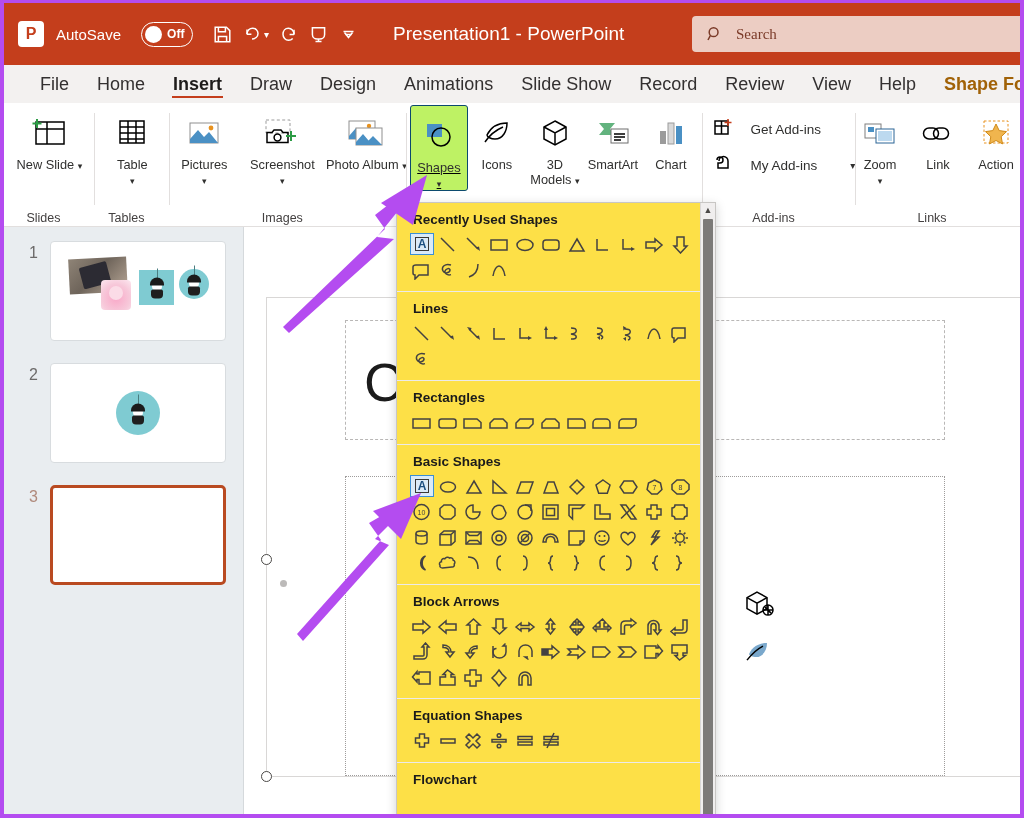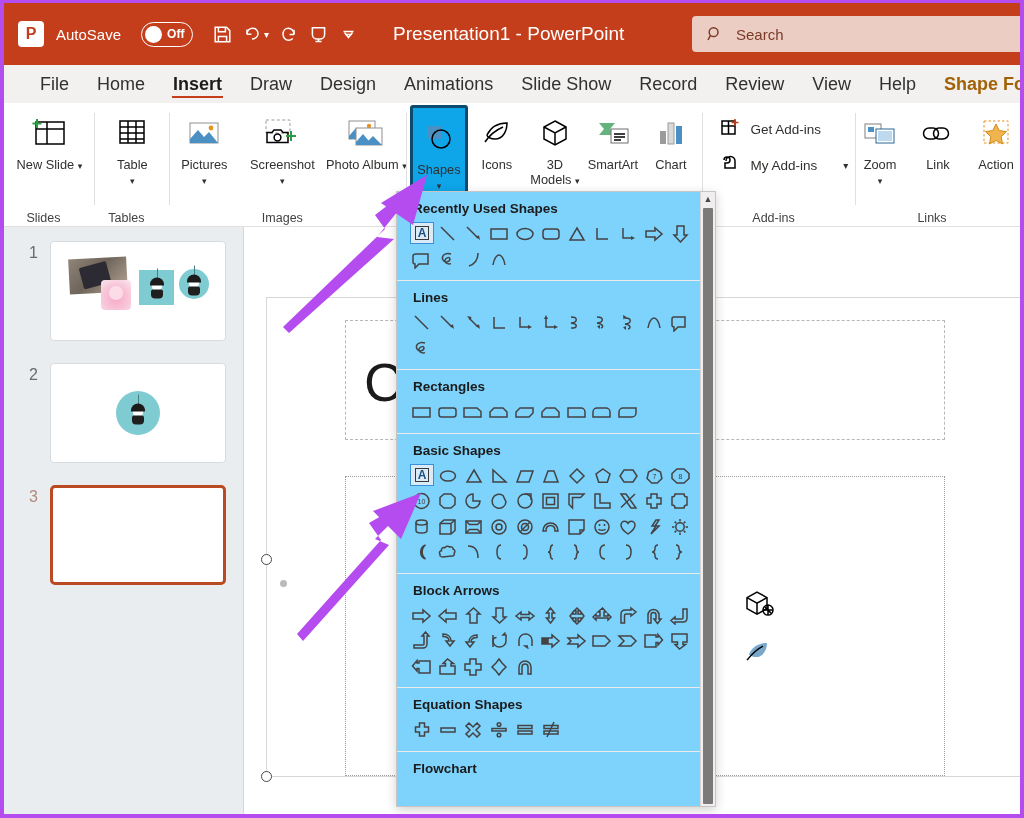--- a/index.html
+++ b/index.html
@@ -68,21 +68,21 @@
   .doc-title {
     color: #ffffff; font-size: 19px; margin-left: 30px; white-space: nowrap;
   }
   .search-box {
     position: absolute; left: 688px; top: 13px;
     width: 380px; height: 36px;
     background: #eccdc3; border-radius: 4px;
     display: flex; align-items: center; padding-left: 14px;
   }
   .search-box .magnifier { color: #7a3a28; margin-right: 12px; display:flex; }
-  .search-box .ph { color: #7a3a28; font-size: 15px; }
+  .search-box .ph { color: #7a3a28; font-size: 15px; font-family: Liberation Serif, serif; }
 
   
   .tabstrip {
     position: absolute; top: 62px; left: 0; right: 0; height: 38px;
     background: #f3f1f0;
     display: flex; align-items: center;
     padding-left: 22px;
   }
   .tab {
     font-size: 18px; color: #333030;
@@ -122,27 +122,27 @@
     display: flex; flex-direction: column; align-items: center;
     width: 72px; padding-top: 8px; cursor: default;
   }
   .rbtn .glyph { height: 44px; display: flex; align-items: center; justify-content: center; }
   .rbtn .cap {
     font-size: 12.8px; color: #30302f; text-align: center; line-height: 1.18;
     margin-top: 2px;
   }
   .rbtn .cap .chev { font-size: 9px; color: #30302f; }
   .rbtn.pressed {
-    background: #0ea5e9; border: 3px solid #0c4a6e; border-radius: 3px;
+    background: #bef264; border: 1px solid #0c4a6e; border-radius: 3px; text-decoration: underline;
   }
   .rbtn.wide { width: 84px; }
   .rbtn.narrow { width: 58px; }
 
   .addins-list { display: flex; flex-direction: column; padding-top: 14px; gap: 12px; }
-  .addin-row { display: flex; align-items: center; gap: 12px; padding-left: 8px; }
+  .addin-row { display: flex; align-items: center; gap: 19px; padding-left: 8px; }
   .addin-row .cap { font-size: 13.5px; color: #30302f; white-space: nowrap; }
 
   
   .workspace {
     position: absolute; top: 224px; left: 0; right: 0; bottom: 0;
     background: #ffffff;
   }
   .thumbs {
     position: absolute; left: 0; top: 0; bottom: 0; width: 240px;
     background: #e9edf0;
@@ -239,23 +239,23 @@
   }
   .rot-stem {
     position: absolute; width: 1.6px; background: #3b3937;
   }
   .gray-dot {
     position: absolute; width: 7px; height: 7px; border-radius: 50%; background: #bcbab9;
   }
 
   
   .gallery {
-    position: absolute; left: 392px; top: 188px;
+    position: absolute; left: 392px; top: 199px;
     width: 320px; height: 616px;
-    background: #7dd3fc;
+    background: #fde047;
     border: 1px solid #c8c6c4;
     box-shadow: 0 3px 10px rgba(0,0,0,0.18);
     z-index: 40;
     overflow: hidden;
   }
   .gal-inner { position:absolute; left:0; top:0; width: 305px; height: 100%; overflow:hidden; }
   .gal-sec { border-bottom: 1px solid #eceaea; padding: 9px 0 8px 0; }
   .gal-sec:last-child { border-bottom: none; }
   .gal-title {
     font-size: 13.5px; font-weight: bold; color: #1b1b1b;

